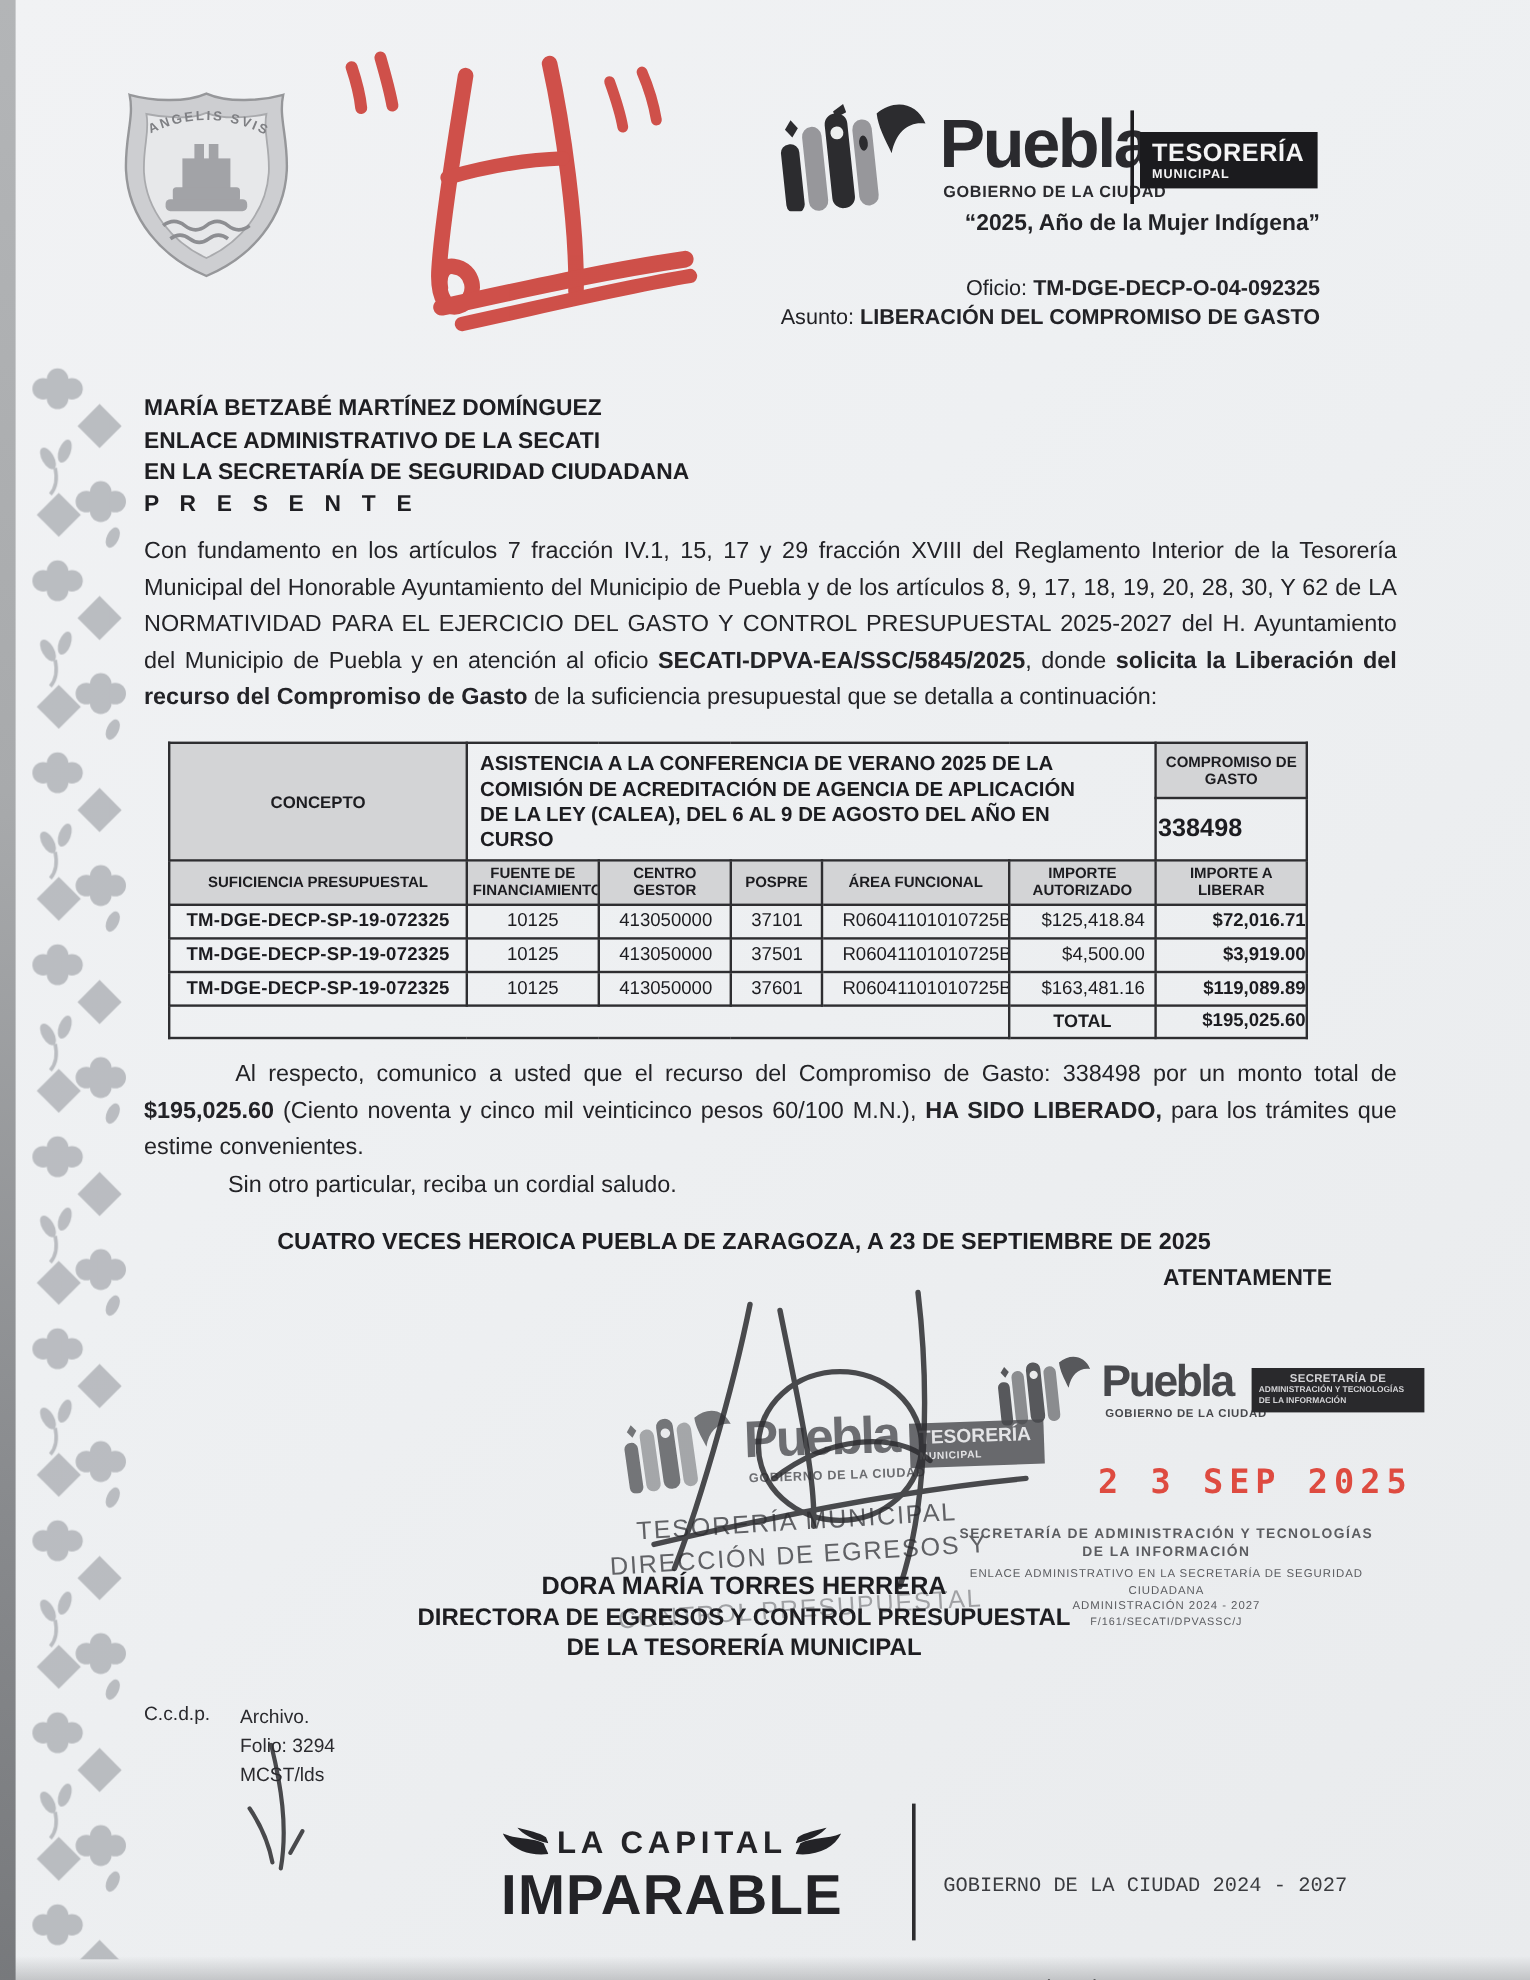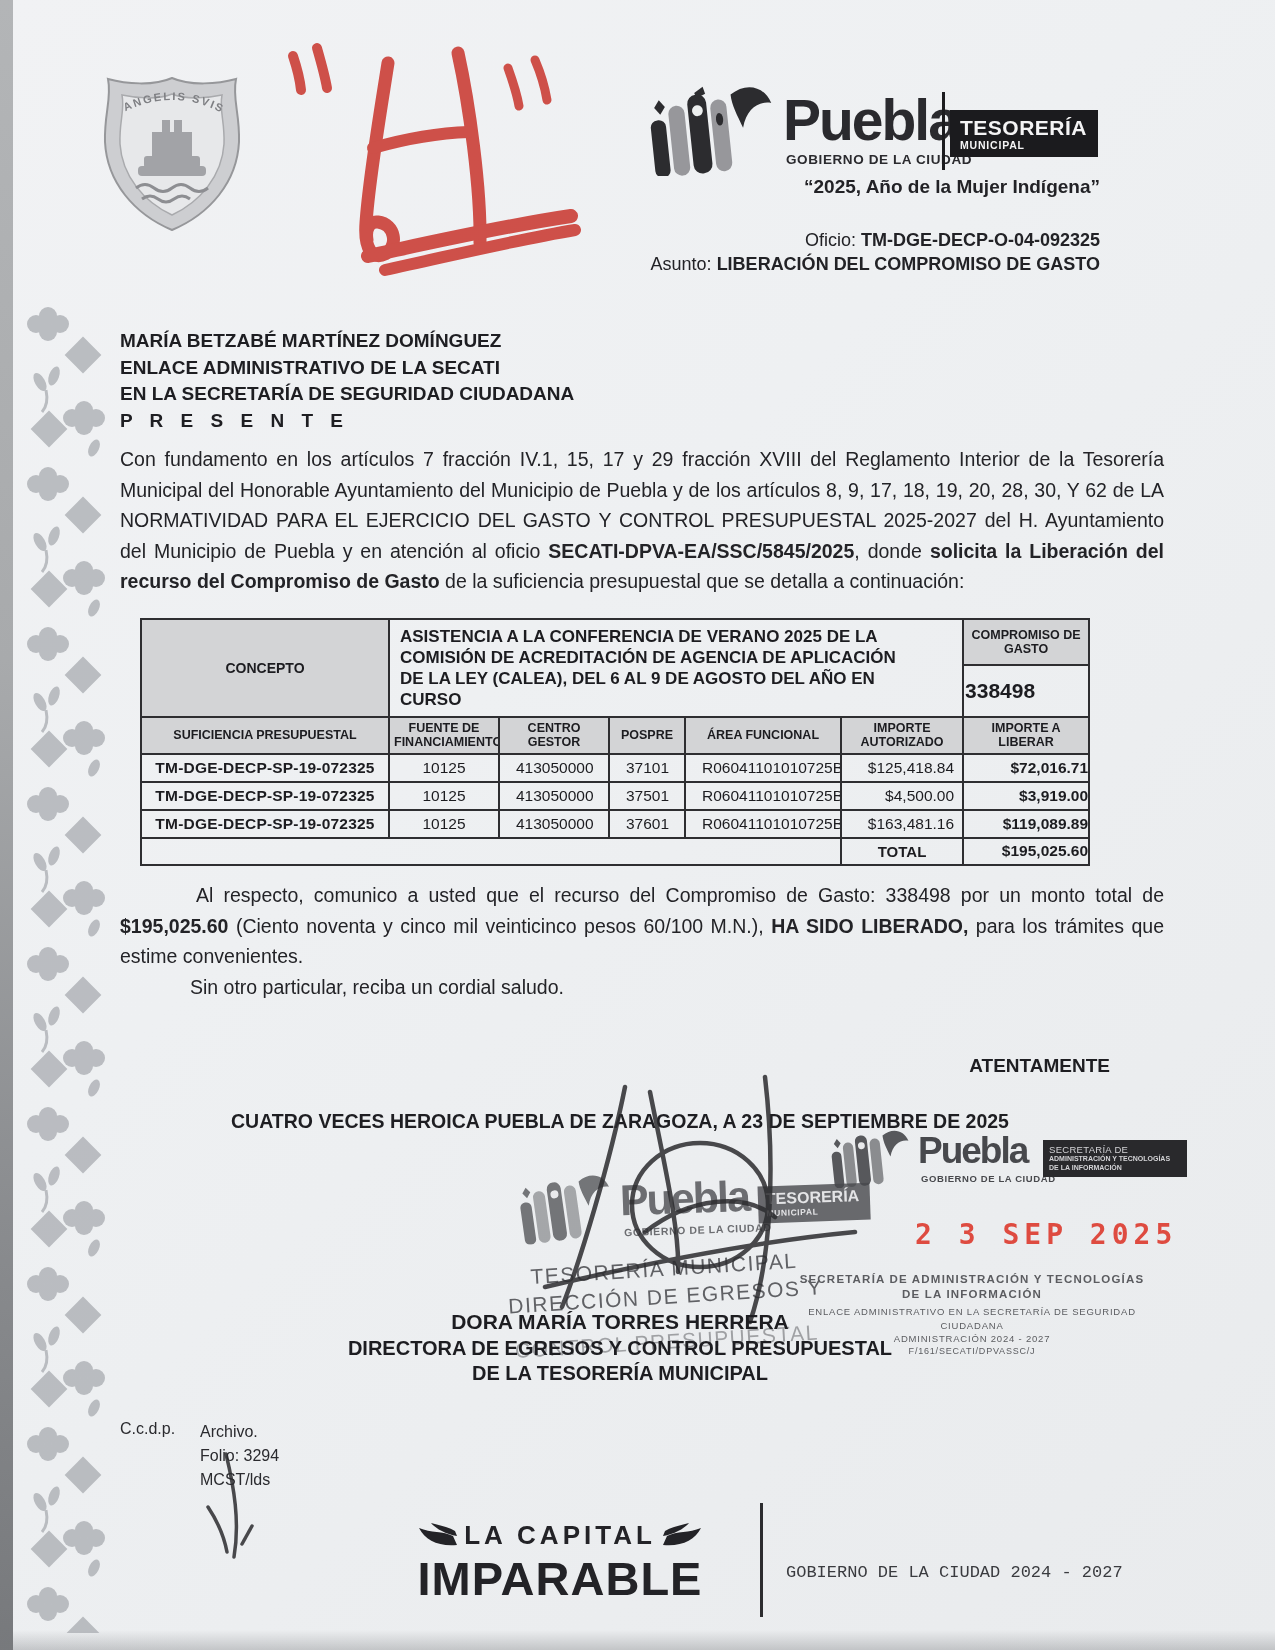--- a/index.html
+++ b/index.html
@@ -52,21 +52,21 @@
   td.comp-value{font-size:21px;font-weight:800;text-align:left;border-radius:25px;}
   td.c{font-size:15.5px;text-align:center;padding:2px 16px;}
   td.l{font-size:15.5px;font-weight:800;text-align:center;padding:2px 4px;letter-spacing:.2px;}
   td.r{font-size:15.5px;text-align:right;padding:2px 8px;}
   td.rb{font-size:15.5px;font-weight:800;text-align:right;padding:2px 0;}
   td.noborder{border:none;background:transparent;}
   td.total-label{font-size:15px;font-weight:800;text-align:center;}
 
   
   .atent{left:120px;top:1055px;width:990px;text-align:right;font-size:19px;font-weight:800;color:#1e1e22;}
-  .placedate{left:70px;top:1110px;width:1100px;text-align:center;font-size:19.5px;font-weight:800;color:#1e1e22;}
+  .placedate{left:70px;top:1024px;width:1100px;text-align:center;font-size:19.5px;font-weight:800;color:#1e1e22;}
 
   
   .stampgroup{transform:rotate(-2deg);}
   .monuments-stamp1{left:474px;top:1170px;opacity:.85;}
   .puebla-word-s1{left:578px;top:1178px;font-size:43px;color:#5f6064;opacity:.9;}
   .gob-line-s1{left:581px;top:1225px;font-size:10.5px;color:#5f6064;opacity:.9;}
   .badge-s1{left:716px;top:1190px;width:96px;background:#56575b;color:#e3e3e5;opacity:.88;padding:5px 8px;}
   .badge-s1 .b1{font-size:16px;font-weight:800;line-height:1.05;}
   .badge-s1 .b2{font-size:8.5px;font-weight:700;letter-spacing:.6px;}
   .stamp-lines{left:395px;top:1255px;width:450px;text-align:center;color:#55565a;
@@ -75,21 +75,21 @@
     font-size:21px;letter-spacing:1.5px;opacity:.5;transform:rotate(-1.5deg);}
   .sig-block{left:320px;top:1308px;width:600px;text-align:center;color:#1d1d21;}
   .sig-name{font-size:21px;font-weight:800;line-height:28px;}
   .sig-title{font-size:20px;font-weight:800;line-height:25px;}
   .signature-svg{left:540px;top:1072px;}
 
   .monuments-stamp2{left:828px;top:1128px;opacity:.9;}
   .puebla-word-s2{left:918px;top:1132px;font-size:37px;color:#47484c;}
   .gob-line-s2{left:921px;top:1173px;font-size:9.5px;color:#47484c;}
   .badge-s2{left:1043px;top:1140px;width:132px;background:#29292c;color:#d3d3d6;padding:4px 6px;}
-  .badge-s2 .b1{font-size:9.5px;font-weight:400;letter-spacing:.3px;line-height:1.2;}
+  .badge-s2 .b1{font-size:9.5px;font-weight:700;letter-spacing:.3px;line-height:1.2;text-align:center;}
   .badge-s2 .b2{font-size:7px;font-weight:700;line-height:1.25;}
   .date-stamp{left:915px;top:1218px;font-family:"DejaVu Sans Mono",monospace;font-weight:700;
     font-size:28px;letter-spacing:5px;color:#dd3a2e;opacity:.9;}
   .rstamp-text{left:785px;top:1272px;width:350px;text-align:center;color:#5b5c60;margin-left:12px;}
   .rstamp-text .r1{font-size:11.5px;font-weight:700;letter-spacing:1.2px;line-height:15px;}
   .rstamp-text .r2{font-size:9.5px;letter-spacing:.8px;line-height:13.5px;margin-top:3px;}
   .rstamp-text .r3{font-size:9.5px;letter-spacing:.8px;line-height:13px;}
   .rstamp-text .r4{font-size:9px;letter-spacing:.8px;line-height:13px;}
 
   

